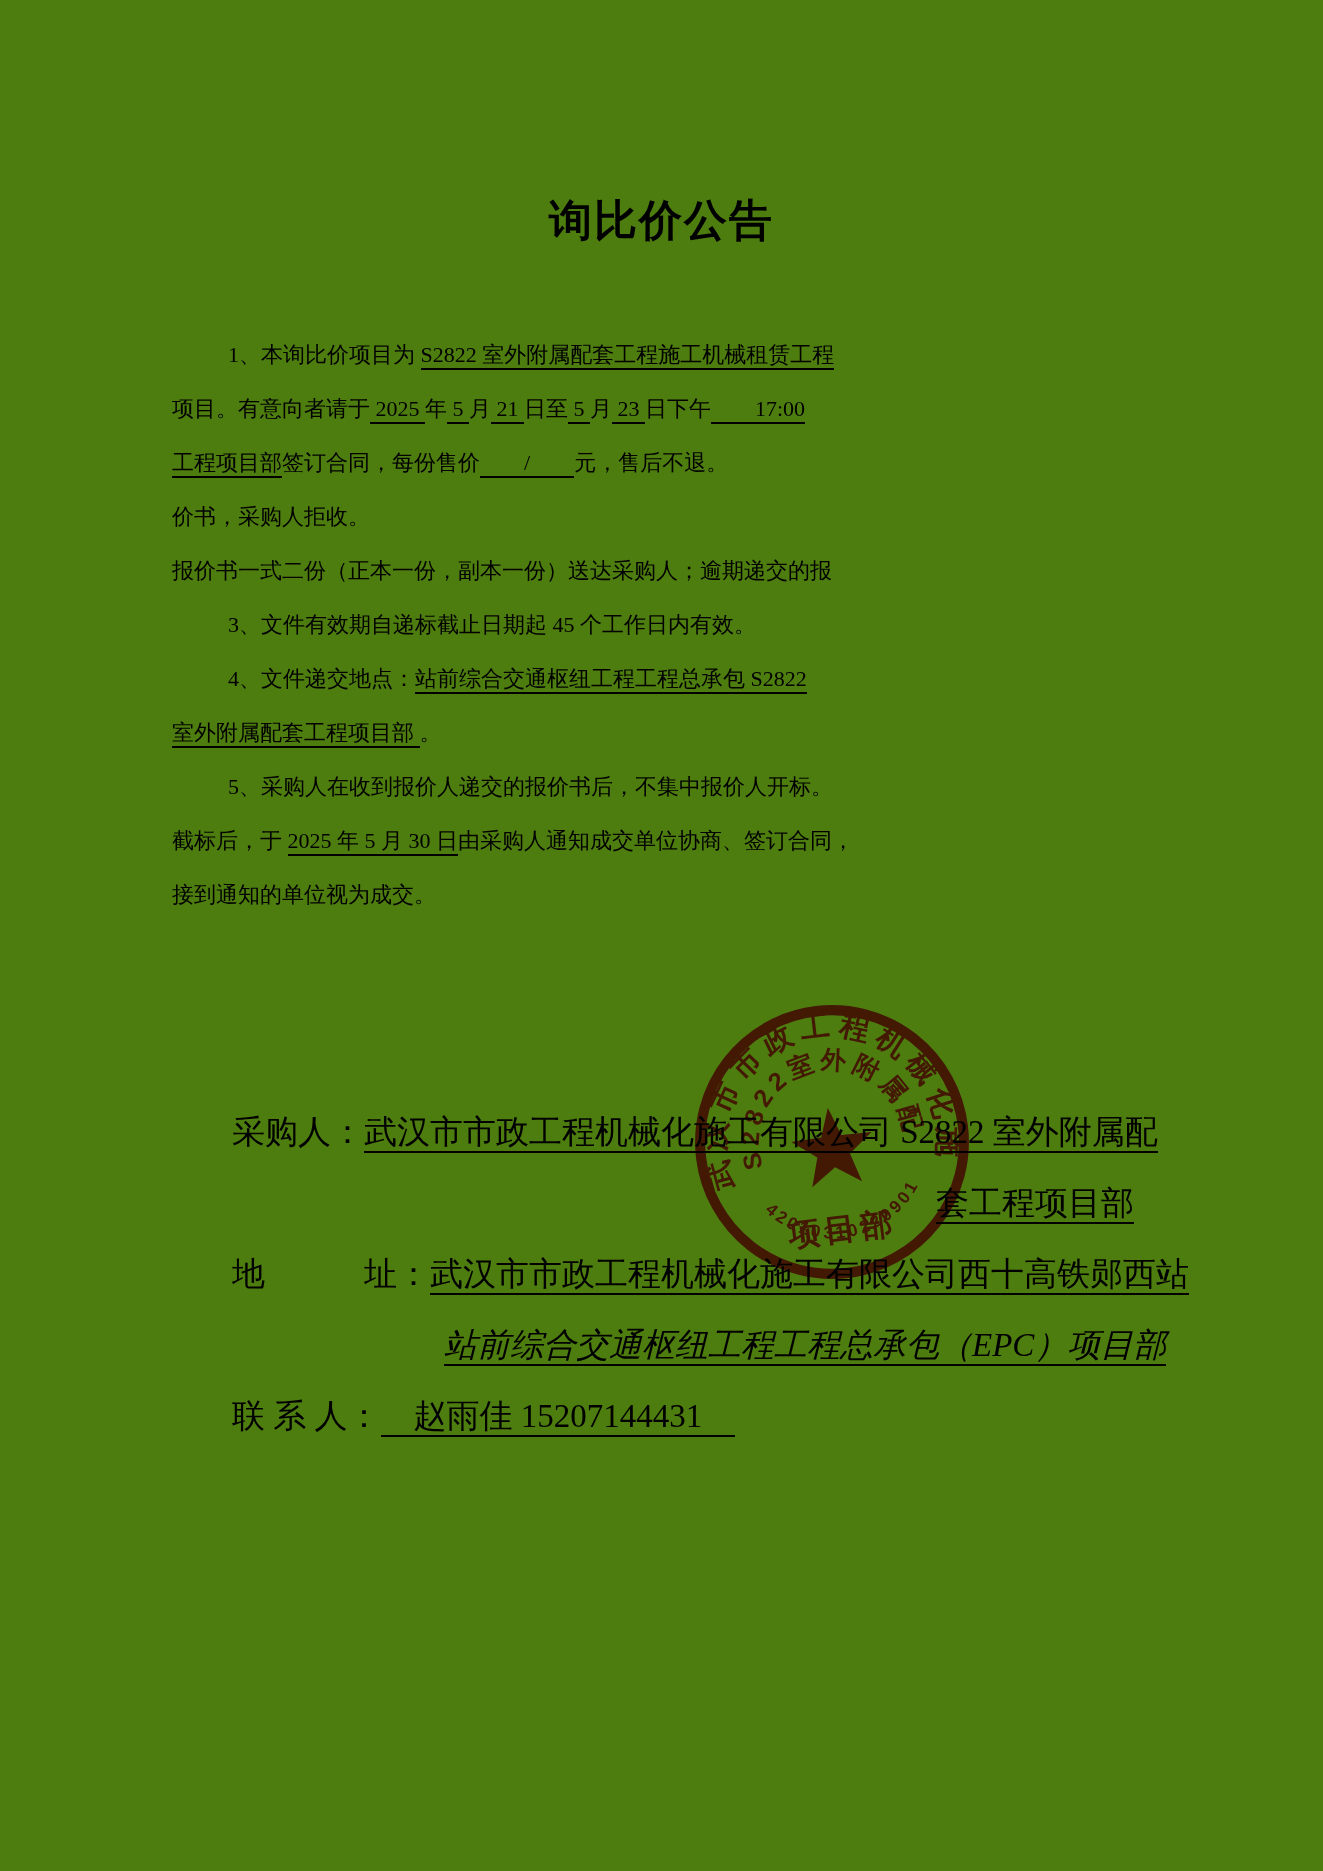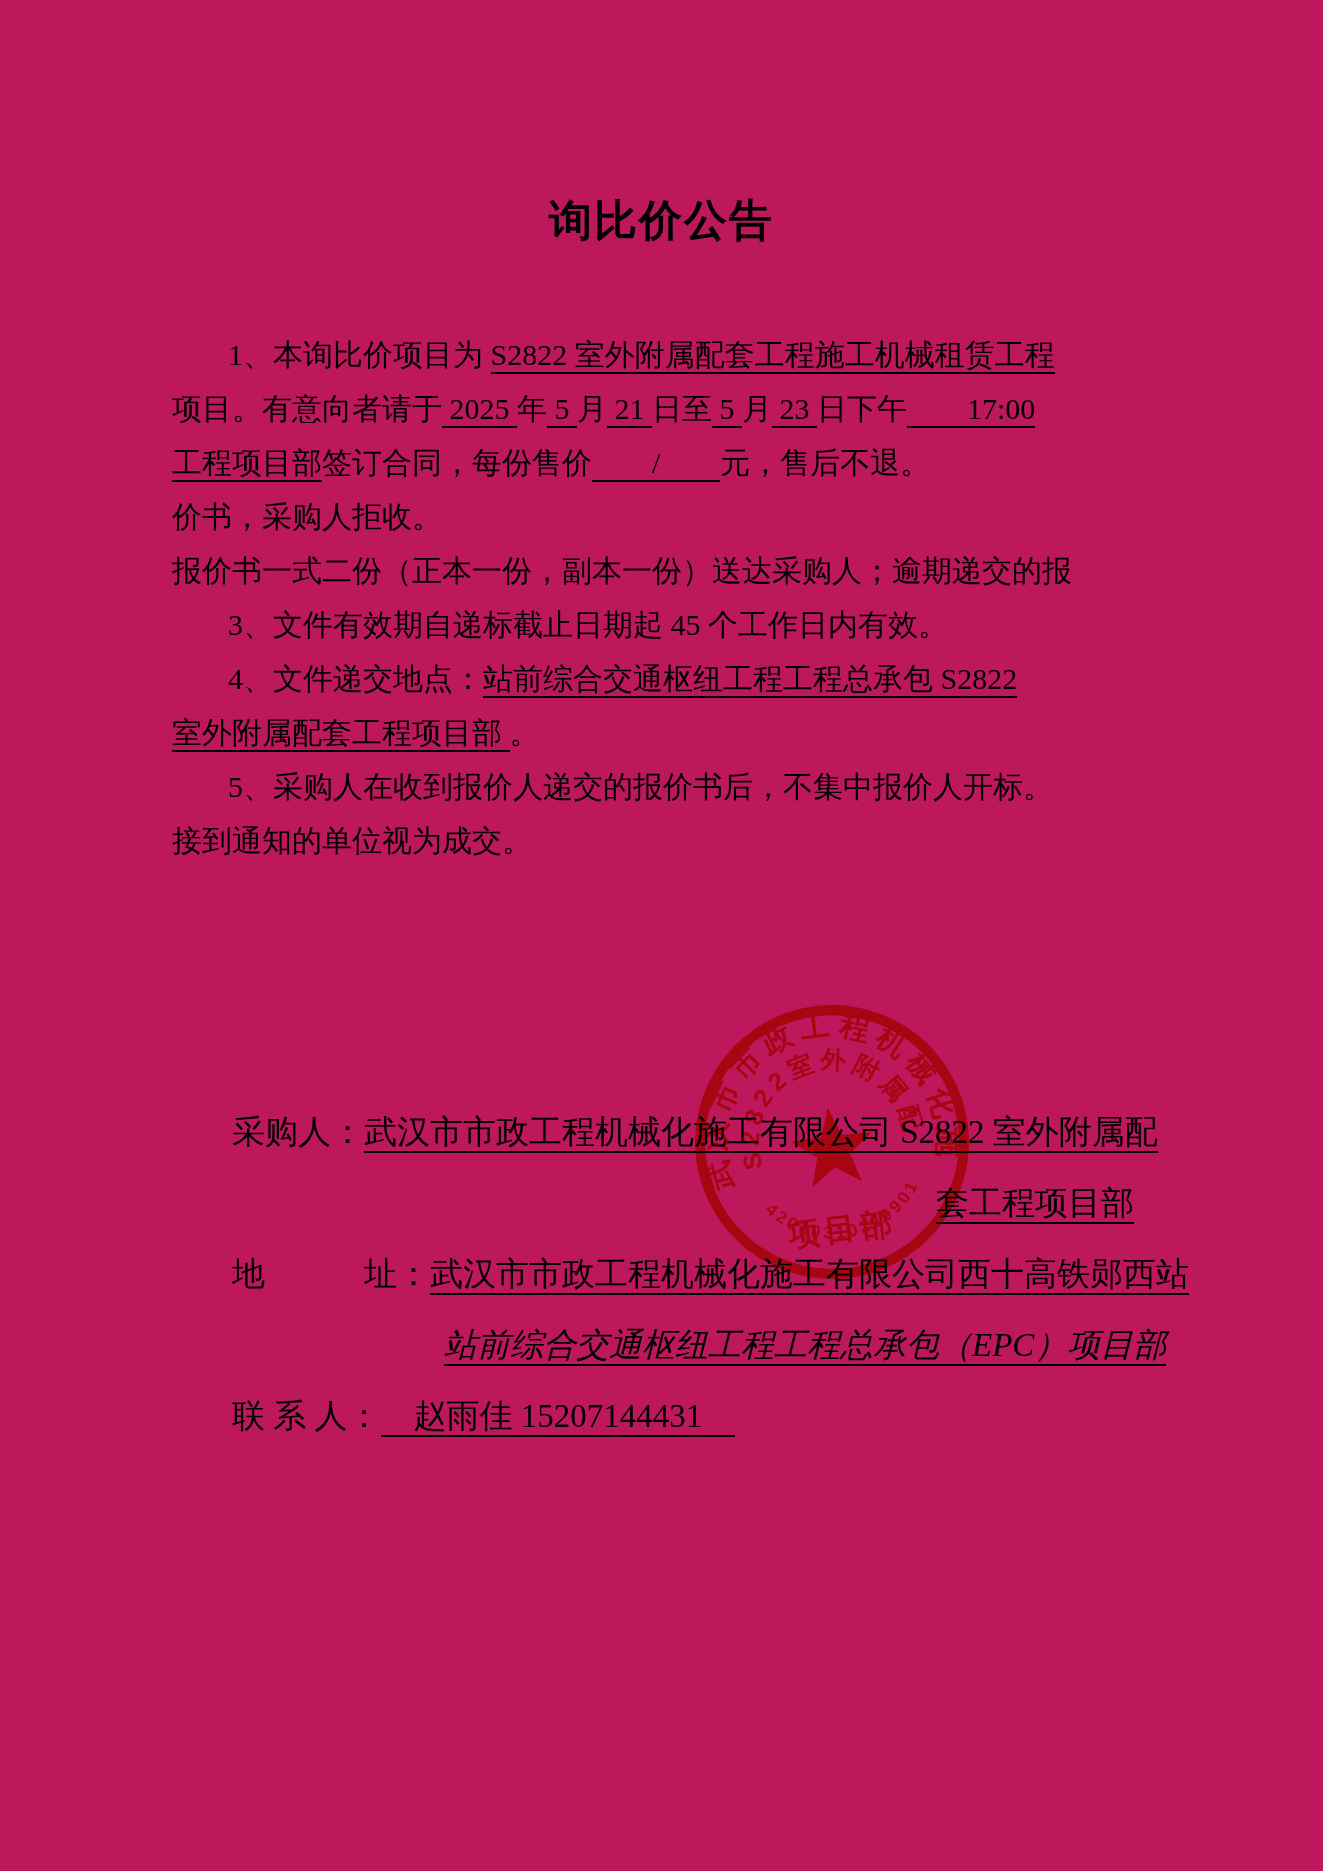--- a/index.html
+++ b/index.html
@@ -1,32 +1,32 @@
 <!DOCTYPE html>
 <html><head>
 <meta charset="utf-8">
 <style>
   html,body{margin:0;padding:0;background:#ffffff;}
   .page{
     position:relative;
     width:1323px;height:1871px;
-    background:#be185d;
+    background:#4d7c0f;
     overflow:hidden;
     font-family:"Liberation Serif","DejaVu Serif",serif;
     color:#000;
   }
   .doc-title{
     position:absolute;top:192px;left:0;width:100%;
     text-align:center;
     font-family:"Liberation Sans","DejaVu Sans",sans-serif;
     font-weight:bold;font-size:43px;letter-spacing:2px;
   }
   .body-block{
     position:absolute;top:330px;left:172px;width:992px;
-    font-size:30px;
+    font-size:22px;
   }
   .line{
     white-space:pre;
     height:54px;line-height:50px;
     overflow:visible;
   }
   .line.ind{padding-left:56px;}
   .footer-block{
     position:absolute;top:1104px;left:172px;width:1000px;
     font-size:33px;
@@ -59,20 +59,21 @@
   <div class="body-block">
     <div class="line ind"><span>1、本询比价项目为 </span><span class="u">S2822 室外附属配套工程施工机械租赁工程</span></div>
     <div class="line"><span>项目。有意向者请于</span><span class="u"> 2025 </span><span>年</span><span class="u"> 5 </span><span>月</span><span class="u"> 21 </span><span>日至</span><span class="u"> 5 </span><span>月</span><span class="u"> 23 </span><span>日下午</span><span class="u">　　17:00</span></div>
     <div class="line"><span class="u">工程项目部</span><span>签订合同，每份售价</span><span class="u">　　/　　</span><span>元，售后不退。</span></div>
     <div class="line"><span>价书，采购人拒收。</span></div>
     <div class="line"><span>报价书一式二份（正本一份，副本一份）送达采购人；逾期递交的报</span></div>
     <div class="line ind"><span>3、文件有效期自递标截止日期起 45 个工作日内有效。</span></div>
     <div class="line ind"><span>4、文件递交地点：</span><span class="u">站前综合交通枢纽工程工程总承包 S2822</span></div>
     <div class="line"><span class="u">室外附属配套工程项目部 </span><span>。</span></div>
     <div class="line ind"><span>5、采购人在收到报价人递交的报价书后，不集中报价人开标。</span></div>
+    <div class="line"><span>截标后，于 </span><span class="u">2025 年 5 月 30 日</span><span>由采购人通知成交单位协商、签订合同，</span></div>
     <div class="line"><span>接到通知的单位视为成交。</span></div>
   </div>
 
   <div class="footer-block">
     <div class="fline" style="padding-left:60px;"><span>采购人：</span><span class="u">武汉市市政工程机械化施工有限公司 S2822 室外附属配</span></div>
     <div class="fline" style="padding-left:764px;"><span class="u">套工程项目部</span></div>
     <div class="fline" style="padding-left:60px;"><span>地　　　址：</span><span class="u">武汉市市政工程机械化施工有限公司西十高铁郧西站</span></div>
     <div class="fline" style="padding-left:272px;font-style:italic;"><span class="u">站前综合交通枢纽工程工程总承包（EPC）项目部</span></div>
     <div class="fline" style="padding-left:60px;"><span>联 系 人：</span><span class="u">　赵雨佳 15207144431　</span></div>
   </div>

